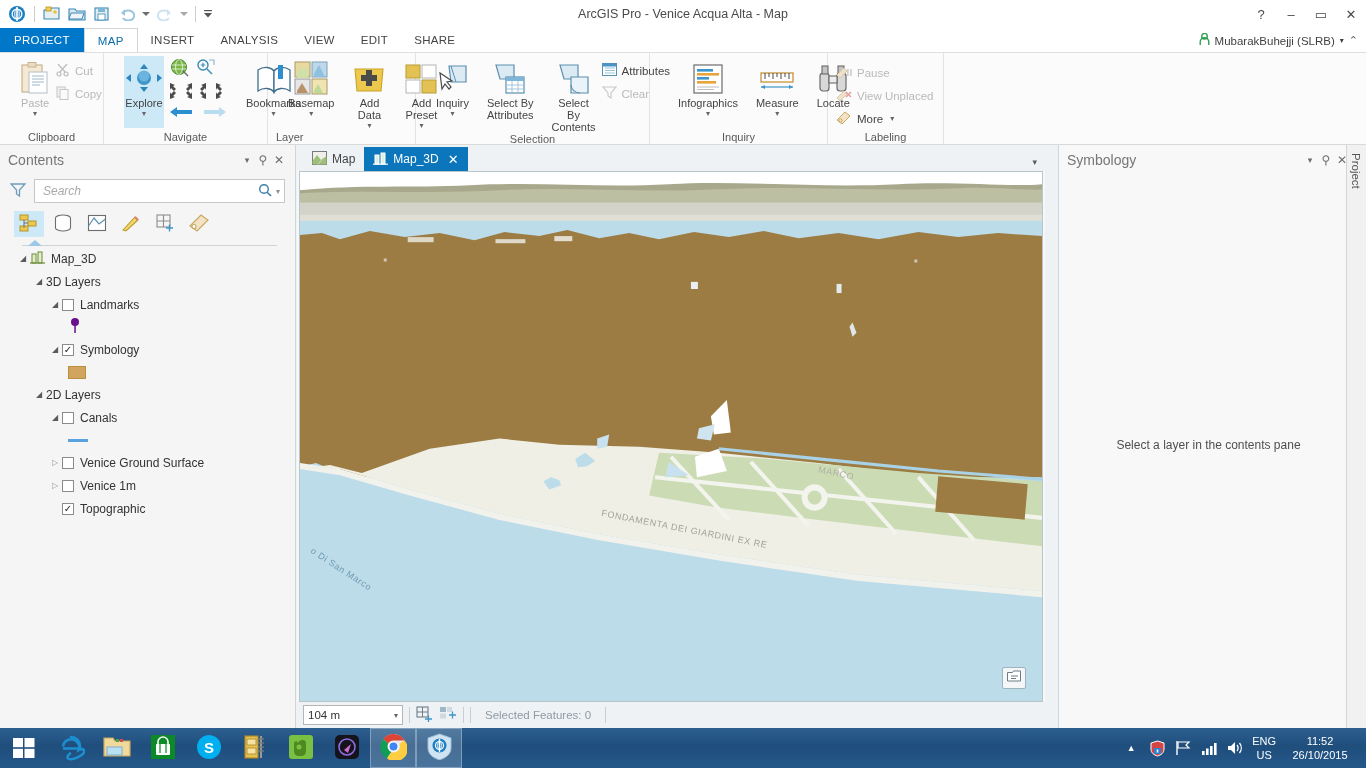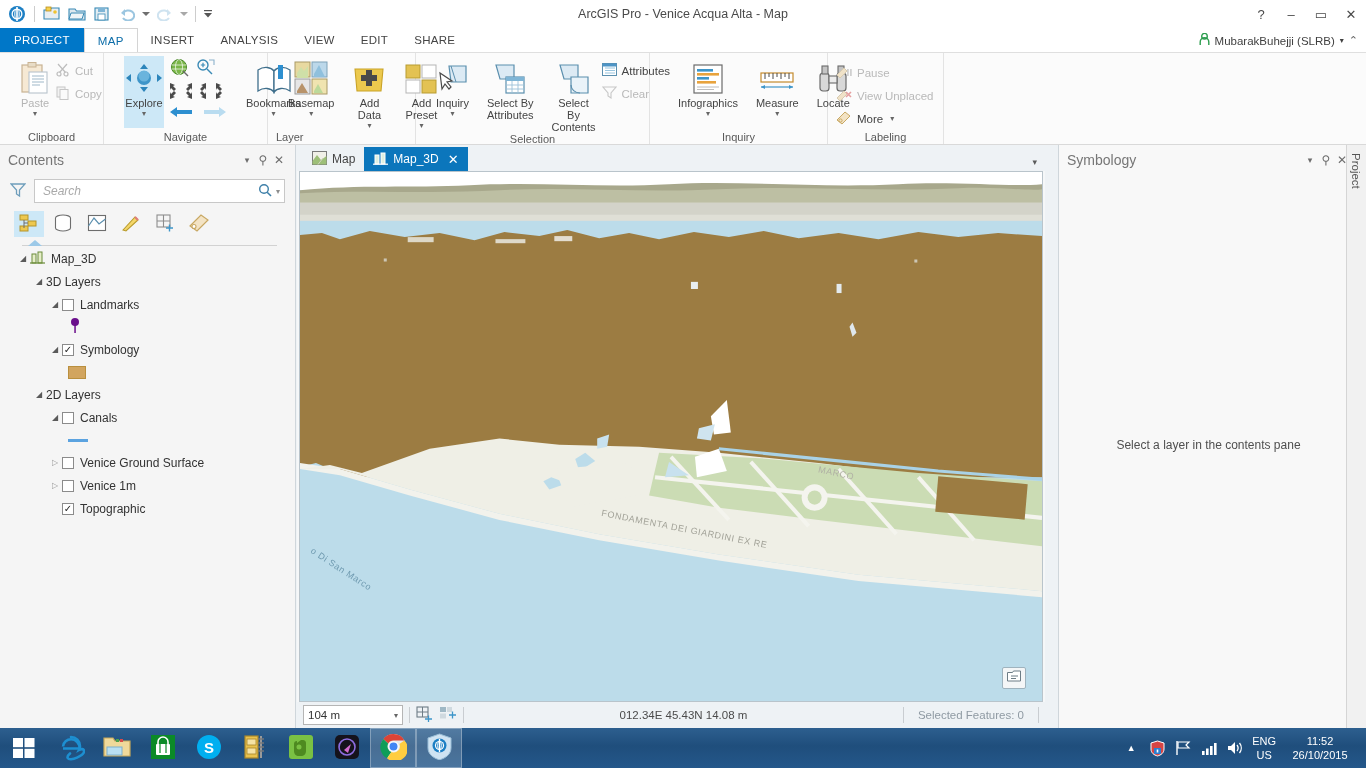--- a/index.html
+++ b/index.html
@@ -908,21 +908,20 @@
         </span>
         <span>
           <svg width="18" height="16" viewBox="0 0 18 16">
               <rect x="1" y="1" width="6" height="5" fill="#9fb8c5"></rect>
               <rect x="8" y="1" width="5" height="5" fill="#cfd9df"></rect>
               <rect x="1" y="7.5" width="6" height="5" fill="#cfd9df"></rect>
               <path d="M10 9h7M13.5 5.5v7" stroke="#3d95c9" stroke-width="1.3"></path>
             </svg>
         </span>
         <div class="sbsep"></div>
-        <div class="coords">012.34E 45.43N  14.08 m</div>
         <div class="sbsep"></div>
         <div class="selfeat">Selected Features: 0</div>
         <div class="sbsep"></div>
       </div>
     </div>
 
     <div class="symbology">
       <div class="pane-hdr">
         <span class="t">Symbology</span>
         <span class="btn" style="font-size:9px">▾</span>

